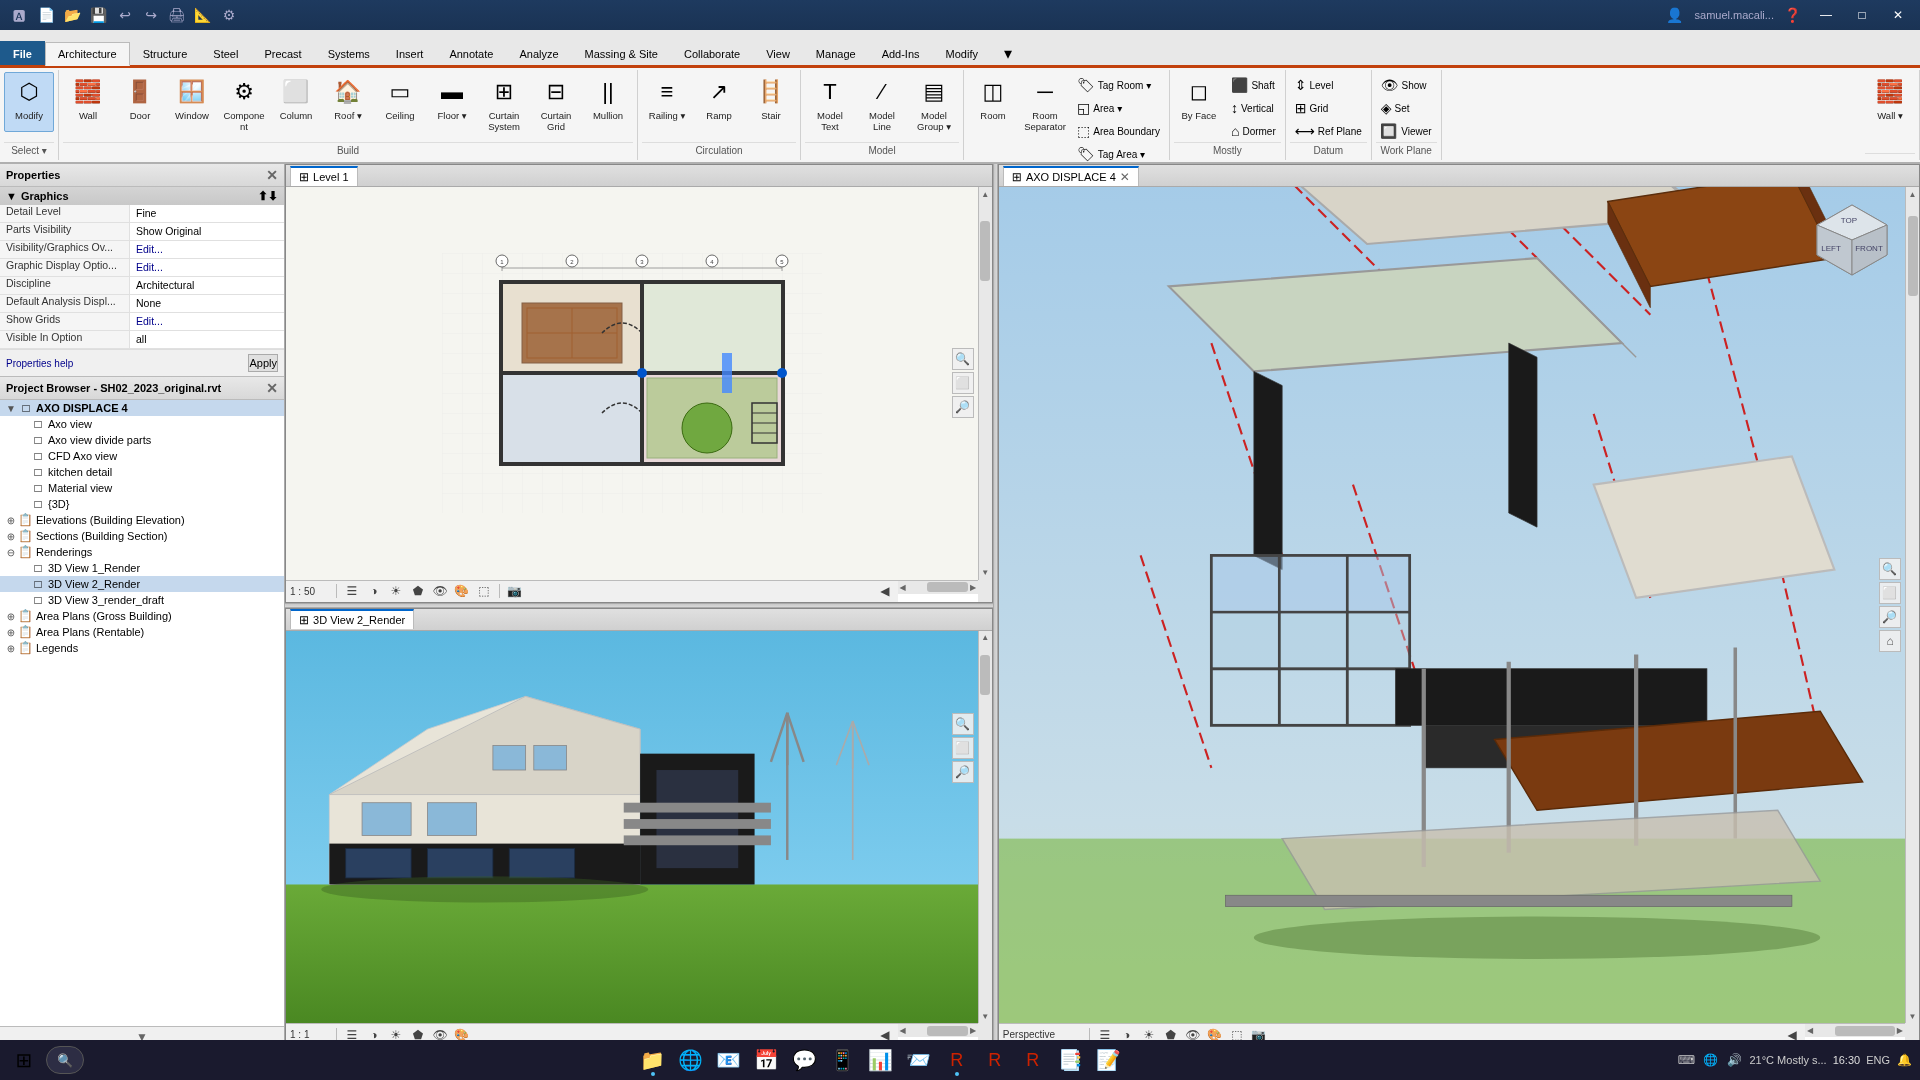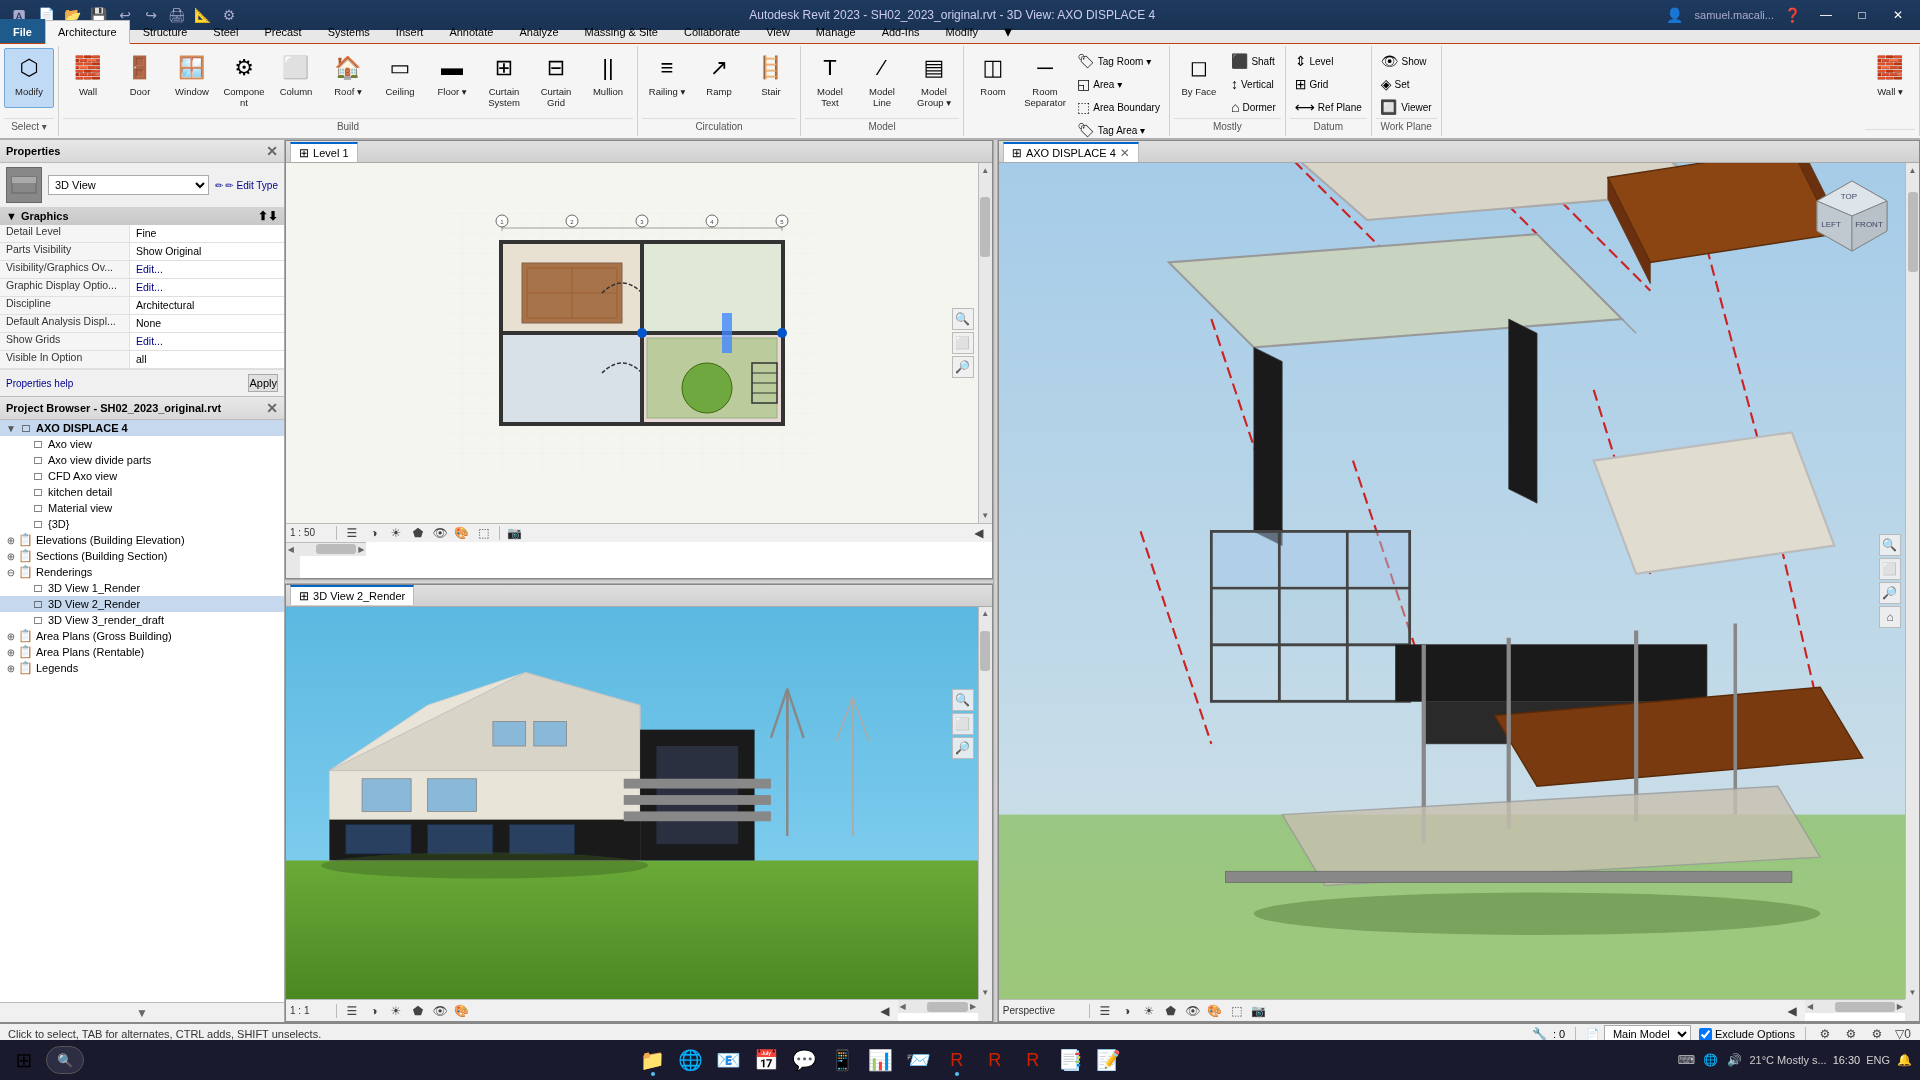--- a/index.html
+++ b/index.html
@@ -23,22 +23,22 @@
     .window-btn { width: 28px; height: 22px; display: flex; align-items: center; justify-content: center; cursor: pointer; font-size: 12px; }
 
     
     .ribbon {
       background: #f5f5f5;
       border-bottom: 2px solid #b0b0b0;
     }
     .ribbon-tabs {
       display: flex;
       background: #e8e8e8;
-      border-bottom: 1px solid #c2410c;
-      height: 14px;
+      border-bottom: 3px solid #c2410c;
+      height: 38px;
       align-items: flex-end;
     }
     .ribbon-tab {
       padding: 4px 12px;
       font-size: 11px;
       cursor: pointer;
       border: 1px solid transparent;
       border-bottom: none;
       height: 24px;
       display: flex;
@@ -536,21 +536,20 @@
       <div class="tb-icon">📄</div>
       <div class="tb-icon">📂</div>
       <div class="tb-icon">💾</div>
       <div class="tb-icon">↩</div>
       <div class="tb-icon">↪</div>
       <div class="tb-icon">🖨</div>
       <div class="tb-icon">📐</div>
       <div class="tb-icon">⚙</div>
     </div>
   </div>
-  <div class="title-bar-center">Autodesk Revit 2023 - SH02_2023_original.rvt - 3D View: AXO DISPLACE 4</div>
   <div class="title-bar-right">
     <div class="tb-icon">👤</div>
     <span style="font-size:11px;color:#aac;">samuel.macali...</span>
     <div class="tb-icon">❓</div>
     <div class="window-btn">—</div>
     <div class="window-btn">□</div>
     <div class="window-btn close">✕</div>
   </div>
 </div>
 
@@ -782,35 +781,20 @@
 
 <div class="main-area">
 
   <div class="left-panel">
 
     <div class="properties-section">
       <div class="panel-header">
         <span>Properties</span>
         <span class="panel-close">✕</span>
       </div>
-      <div class="prop-type-selector">
-        <div class="prop-type-icon">
-          <svg width="32" height="32" viewBox="0 0 32 32">
-            <rect x="4" y="8" width="24" height="16" fill="#888" stroke="#666"></rect>
-            <rect x="4" y="8" width="24" height="6" fill="#aaa"></rect>
-          </svg>
-        </div>
-        <select class="prop-type-select">
-          <option>3D View</option>
-        </select>
-        <div class="prop-edit-type">
-          <span>✏</span>
-          <span>✏ Edit Type</span>
-        </div>
-      </div>
 
       <div class="prop-section-header">
         <span>▼</span>
         <span>Graphics</span>
         <span style="margin-left:auto; font-size:12px;">⬆⬇</span>
       </div>
 
       <div class="prop-scroll-area">
         <div class="prop-row">
           <div class="prop-label">Detail Level</div>
@@ -1033,21 +1017,21 @@
                 <div class="view-nav-btn">🔎</div>
               </div>
             </div>
           </div>
           <div class="view-scrollbar-v">
             <div class="scroll-arrow">▲</div>
             <div class="scroll-thumb-v"></div>
             <div class="scroll-arrow" style="margin-top:auto;">▼</div>
           </div>
         </div>
-        <div style="display:flex;flex-direction:column;">
+        <div style="display:flex;">
           <div class="view-bottom-bar" style="flex:1;">
             <span class="vb-scale">1 : 50</span>
             <div class="vb-separator"></div>
             <div class="vb-icon">☰</div>
             <div class="vb-icon">◑</div>
             <div class="vb-icon">☀</div>
             <div class="vb-icon">⬟</div>
             <div class="vb-icon">👁</div>
             <div class="vb-icon">🎨</div>
             <div class="vb-icon">⬚</div>

